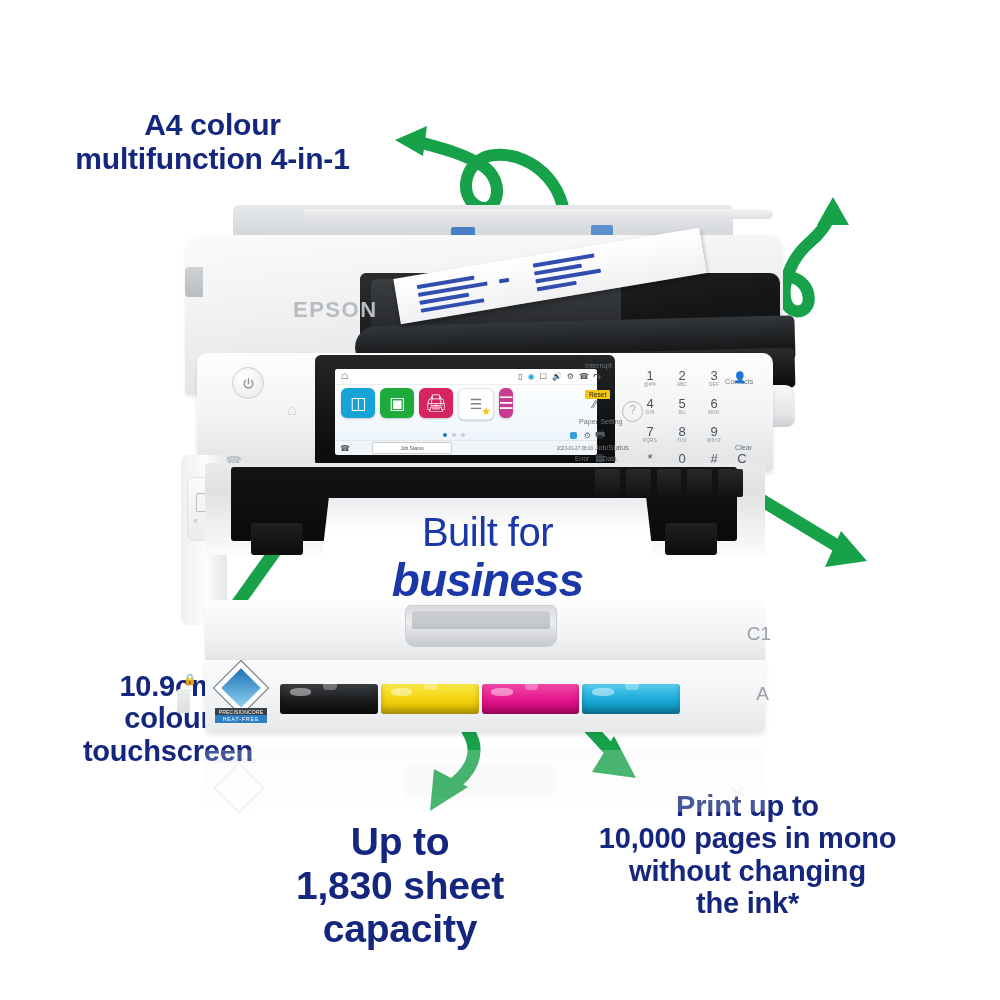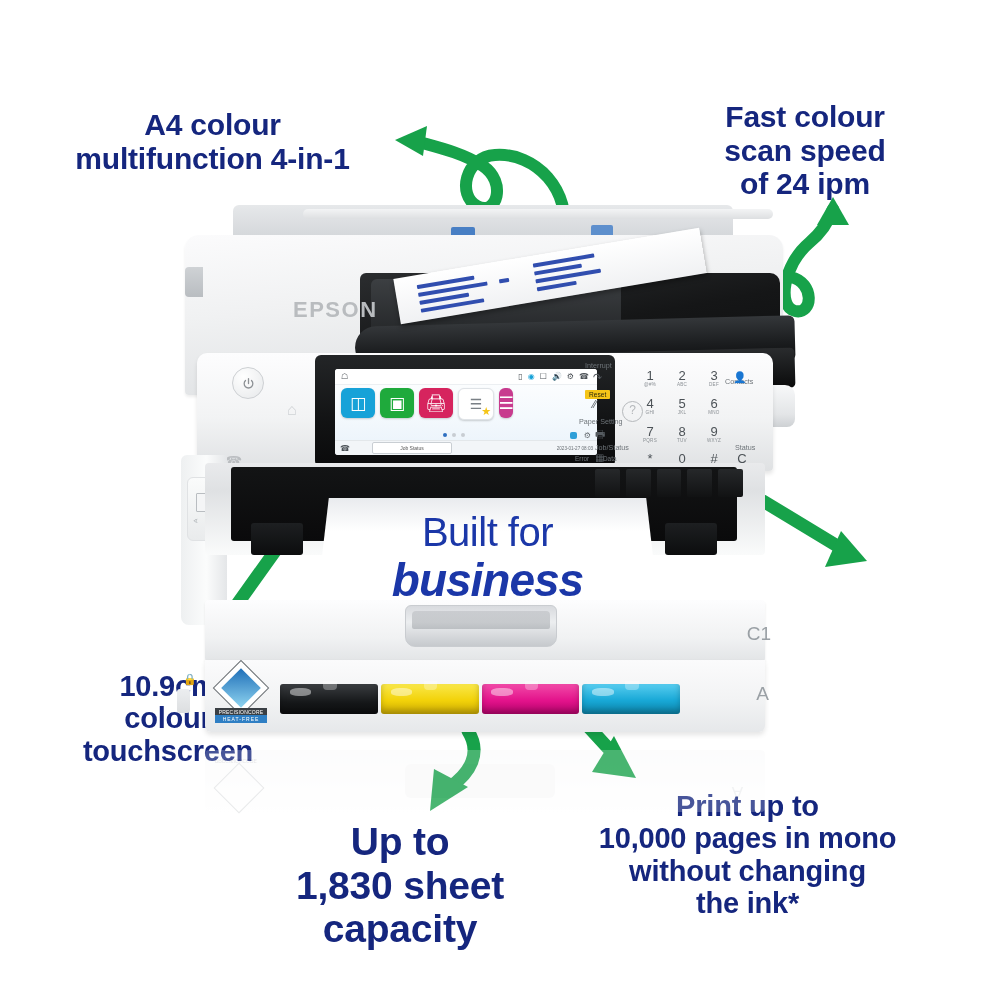--- a/index.html
+++ b/index.html
@@ -198,23 +198,20 @@
   .reflect .ra{position:absolute;right:22px;top:10px;font-size:17px;color:#c3c8cc;}
   .reflect .rp{position:absolute;left:10px;top:48px;font-size:5px;color:#8b9095;}
 </style>
 </head>
 <body>
 
 <div id="stage">
 
   <div class="callout c-topleft">A4 colour
 multifunction 4-in-1</div>
-  <div class="callout c-topright">Fast colour
-scan speed
-of 24 ipm</div>
   <div class="callout c-touch">10.9cm
 colour
 touchscreen</div>
   <div class="callout c-capacity">Up to
 1,830 sheet
 capacity</div>
   <div class="callout c-mono">Print up to
 10,000 pages in mono
 without changing
 the ink*</div>
@@ -357,21 +354,21 @@
 
       <div class="kp-lab" style="left:4px;top:60px">Paper Setting</div>
       <div class="kp-ic" style="left:20px;top:69px">🖶</div>
 
       <div class="kp-lab" style="left:20px;top:86px">Job/Status</div>
       <div class="kp-ic" style="left:20px;top:95px;font-size:10px">▦</div>
 
       <div class="kp-lab" style="left:150px;top:20px">Contacts</div>
       <div class="kp-ic" style="left:158px;top:14px">👤</div>
 
-      <div class="kp-lab" style="left:160px;top:86px">Status</div>
+      <div class="kp-lab" style="left:160px;top:86px">Clear</div>
       <div class="kp-num" style="left:156px;top:95px">
         <b>C</b>
       </div>
 
       <div class="kp-num" style="left:64px;top:12px">
         <b>1</b>
         <s>@#%</s>
         </div>
       <div class="kp-num" style="left:96px;top:12px">
         <b>2</b>

